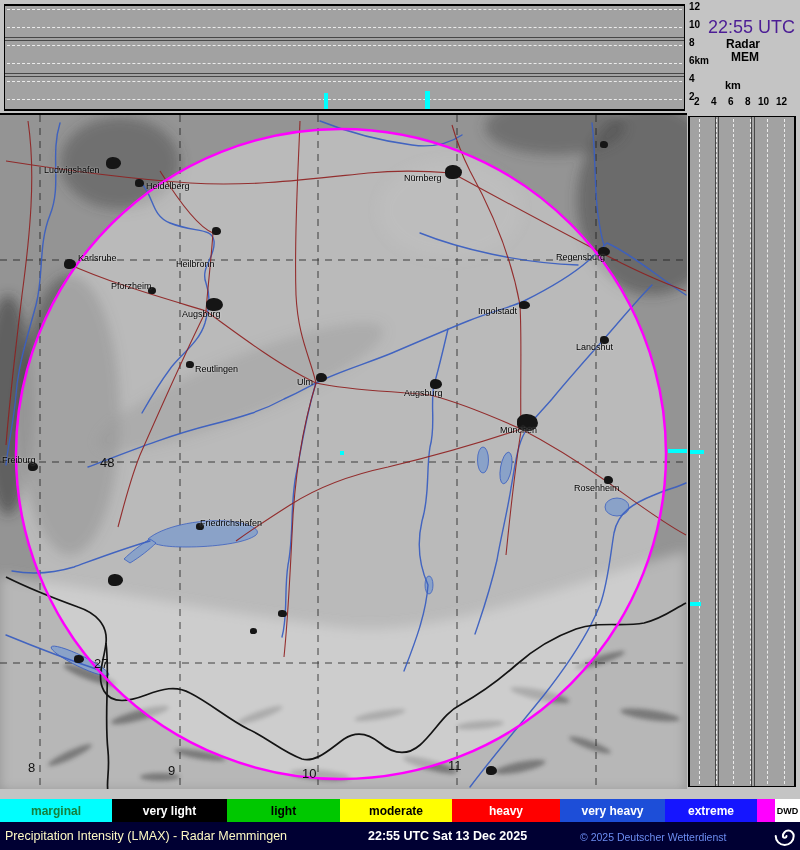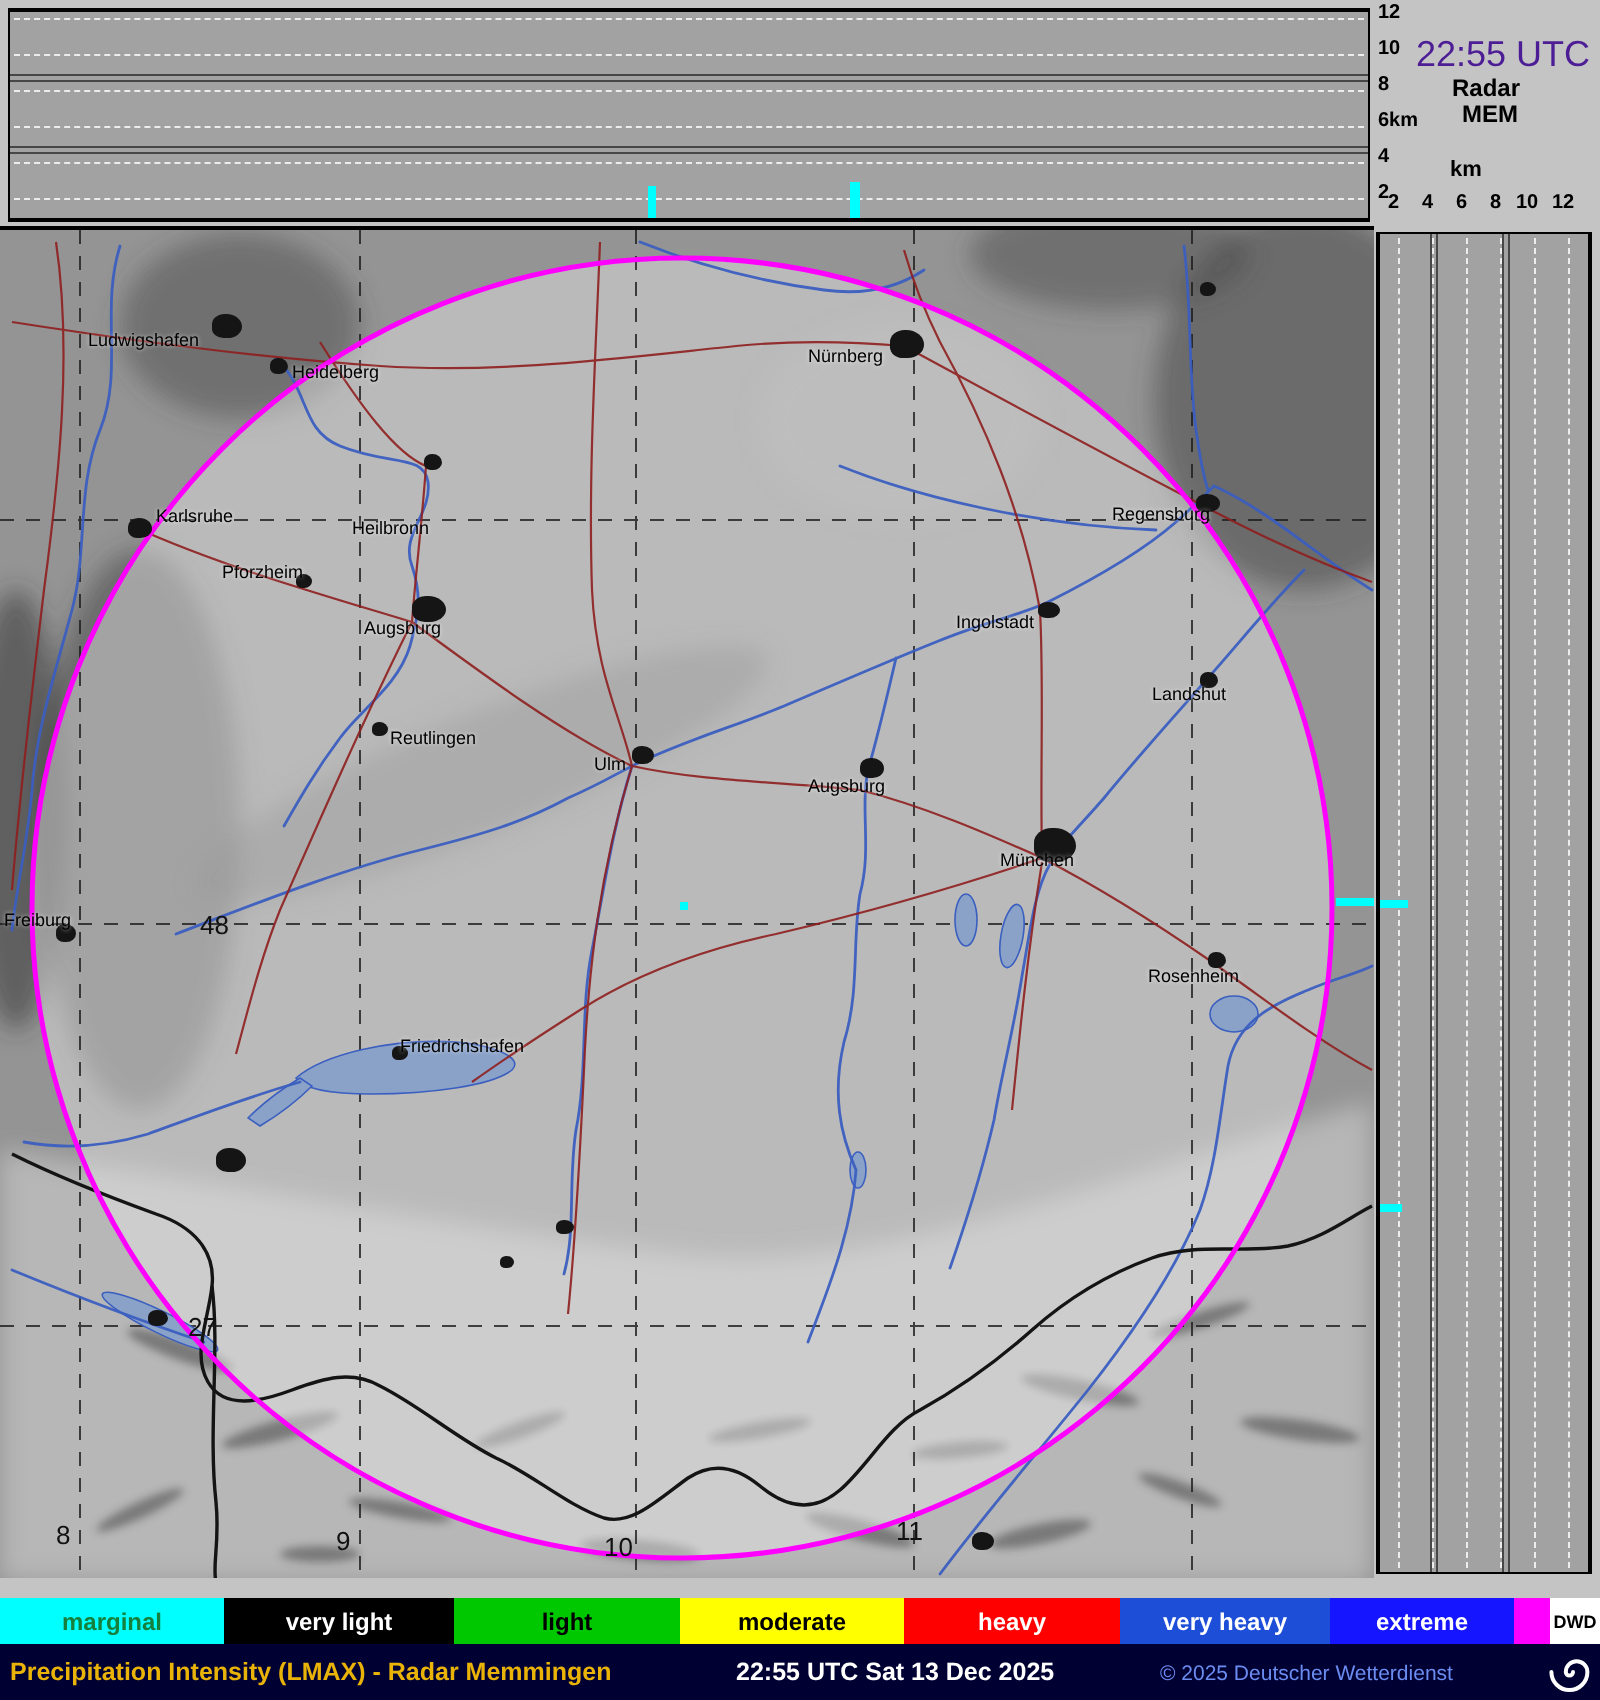--- a/index.html
+++ b/index.html
@@ -42,21 +42,21 @@
 
   
   #legend{position:absolute;left:0;top:799px;width:775px;height:23px;display:flex;}
   .legseg{height:100%;display:flex;align-items:center;justify-content:center;
     font-size:12px;font-weight:bold;white-space:nowrap;overflow:hidden;}
   #dwd-box{position:absolute;left:775px;top:799px;width:25px;height:23px;background:#ffffff;
     display:flex;align-items:center;justify-content:center;font-size:9px;font-weight:bold;color:#000;}
 
   
   #statusbar{position:absolute;left:0;top:822px;width:800px;height:28px;background:#000033;}
-  .sb-title{position:absolute;left:5px;top:7px;font-size:12.5px;font-weight:bold;color:#eab308;white-space:nowrap;}
+  .sb-title{position:absolute;left:5px;top:7px;font-size:12.5px;font-weight:normal;color:#fef9c3;white-space:nowrap;}
   .sb-time{position:absolute;left:368px;top:7px;font-size:12.5px;font-weight:bold;color:#ffffff;white-space:nowrap;}
   .sb-copy{position:absolute;left:580px;top:9px;font-size:10.5px;color:#6b8cf0;white-space:nowrap;}
   .sb-logo{position:absolute;right:2px;top:1px;width:26px;height:26px;display:block;}
 </style>
 </head>
 <body>
 
 <div id="top-panel">
     <span class="dash-h" style="top: 3px;"></span>
     <span class="dash-h" style="top: 21px;"></span>

